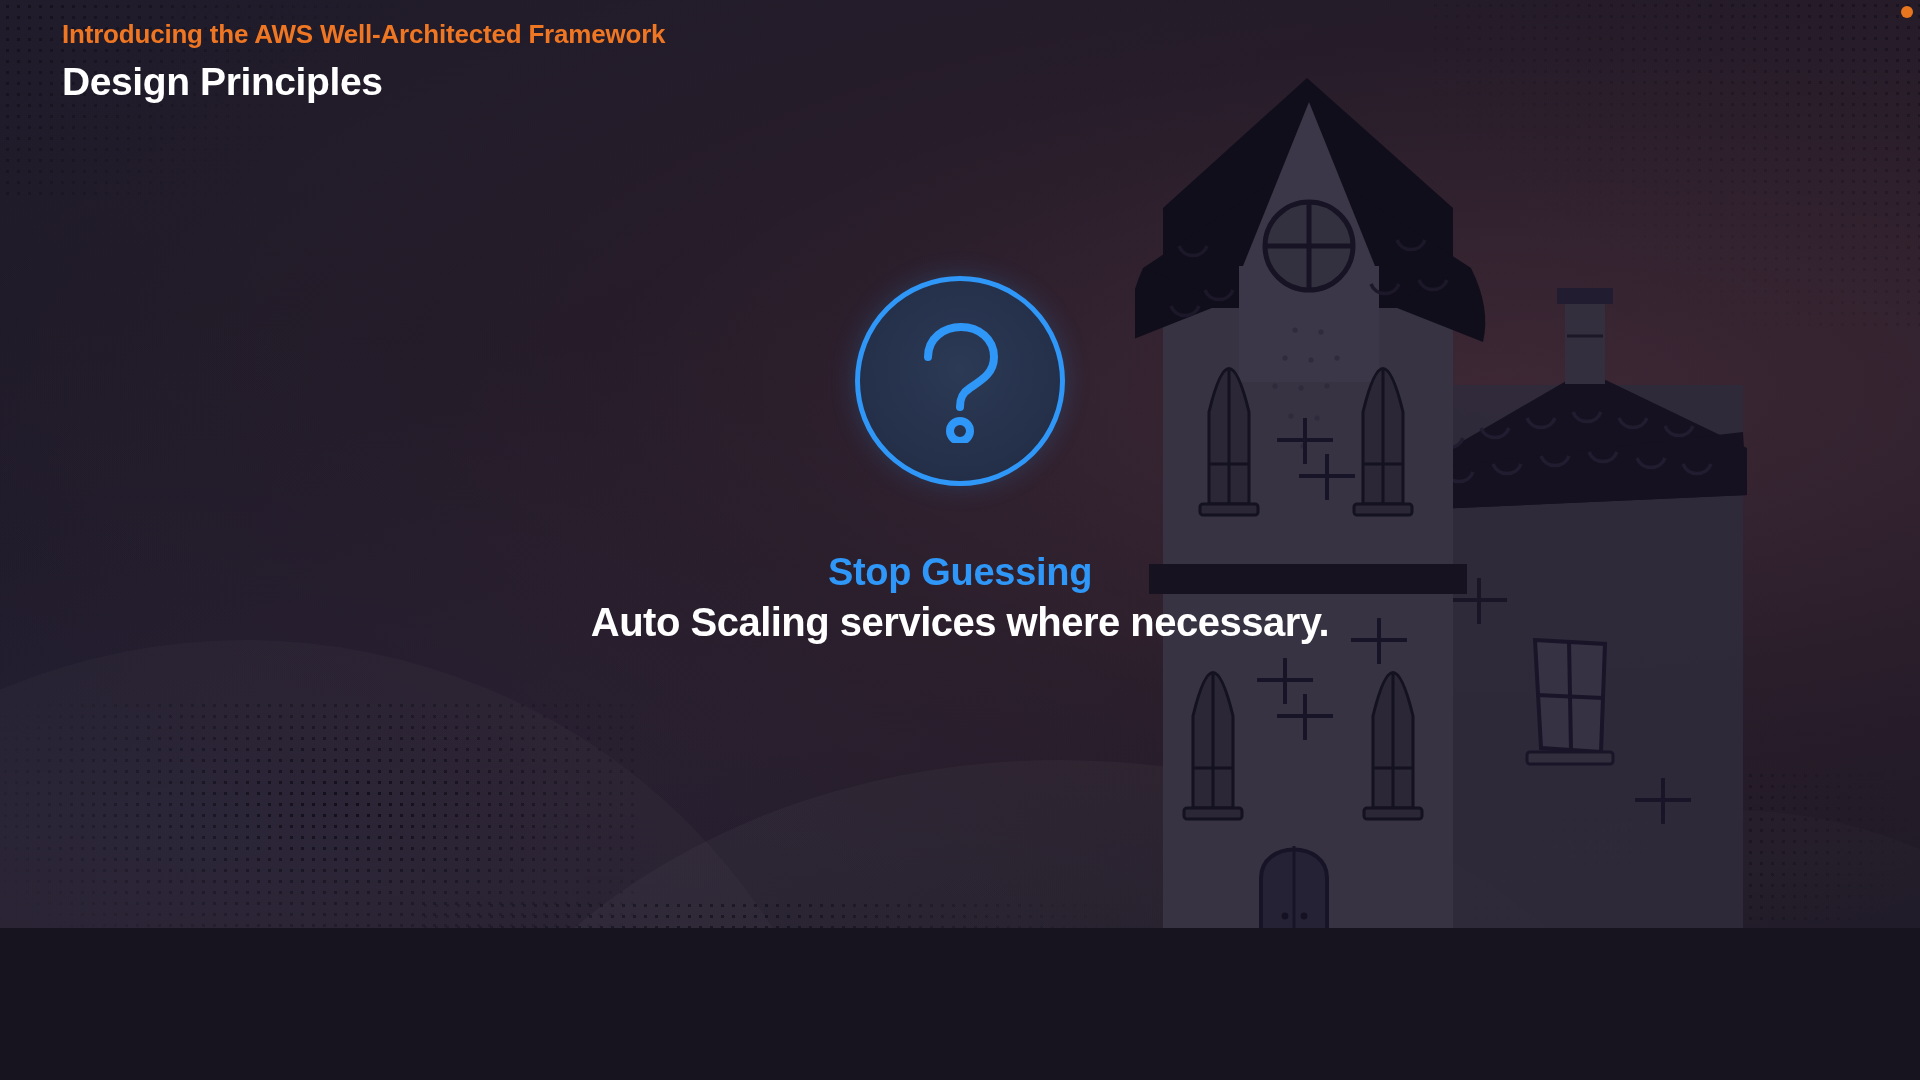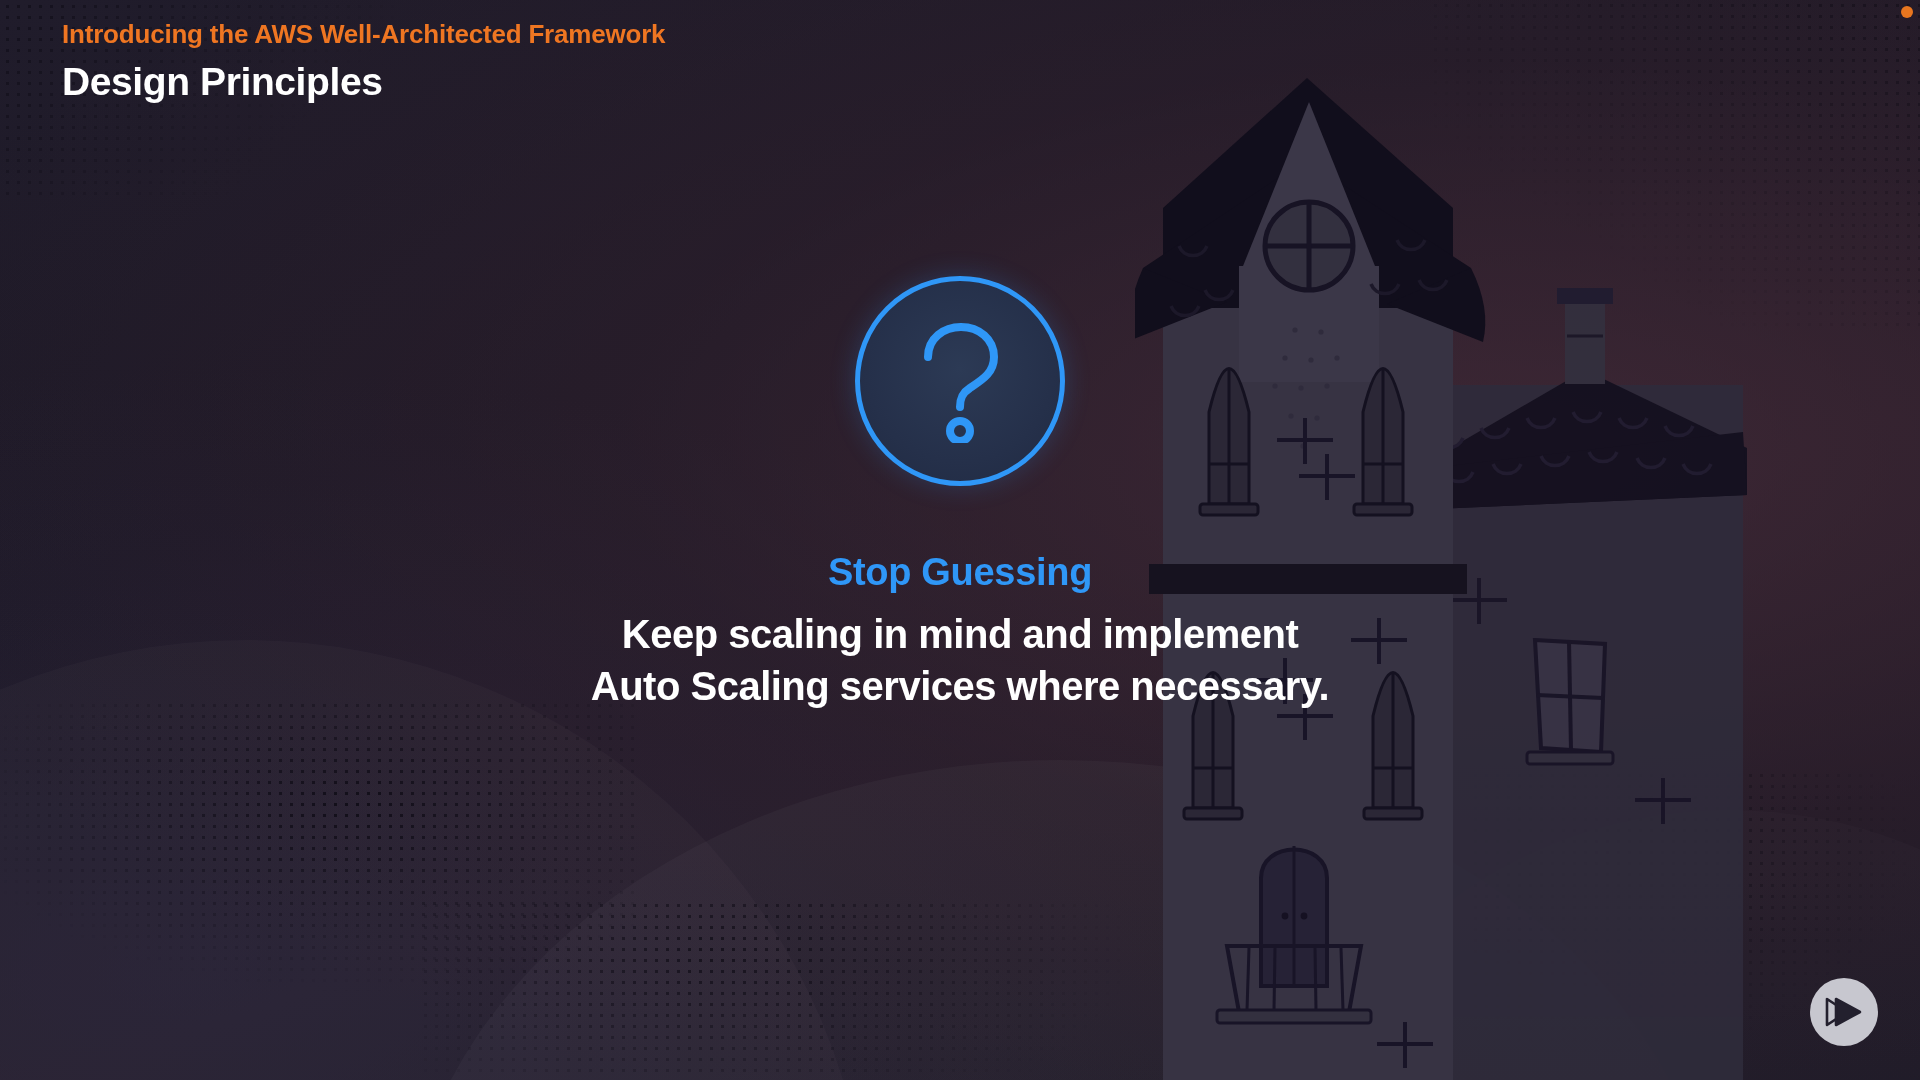--- a/index.html
+++ b/index.html
@@ -5,21 +5,21 @@
   * { margin:0; padding:0; box-sizing:border-box; }
   html,body{
     width:1920px; height:1080px; overflow:hidden;
     background:#17141f;
     font-family:"Liberation Sans", sans-serif;
   }
 
   
   .slide{
     position:relative;
-    width:1920px; height:1080px;
+    width:1920px; height:928px;
     overflow:hidden;
     background:
       radial-gradient(120% 95% at 78% 42%, rgba(72,44,58,0.70) 0%, rgba(52,33,46,0.42) 38%, rgba(0,0,0,0) 72%),
       radial-gradient(90% 80% at 10% 90%, rgba(40,36,62,0.55) 0%, rgba(0,0,0,0) 70%),
       linear-gradient(160deg, #201c2b 0%, #1d1926 34%, #241c28 62%, #1b1825 100%);
   }
 
   
   .bg-layer{ position:absolute; inset:0; pointer-events:none; }
 
@@ -259,21 +259,20 @@
 
     <div class="qmark-badge">
       <svg viewBox="0 0 108 124" xmlns="http://www.w3.org/2000/svg" fill="none" stroke="#2f97f7" stroke-width="8" stroke-linecap="round" stroke-linejoin="round">
         <path d="M22 38 C 22 19 38 8 55 8 C 73 8 88 20 88 38 C 88 54 76 61 64 69 C 56 74 54 80 54 88"></path>
         <circle cx="54" cy="112" r="10"></circle>
       </svg>
     </div>
 
     <div class="headline">Stop Guessing</div>
 
-    <div class="body-line first">Keep scaling in mind and implement</div>
     <div class="body-line">Auto Scaling services where necessary.</div>
   </div>
 
   <div class="corner-dot"></div>
 
   <div class="brand-badge">
     <svg viewBox="0 0 40 36" xmlns="http://www.w3.org/2000/svg" fill="none" stroke="#23202e" stroke-width="2.6" stroke-linejoin="round">
       <path d="M3 5 L 3 31 L 23 18 Z"></path>
       <path d="M12 5 L 12 31 L 36 18 Z" fill="#23202e"></path>
     </svg>

